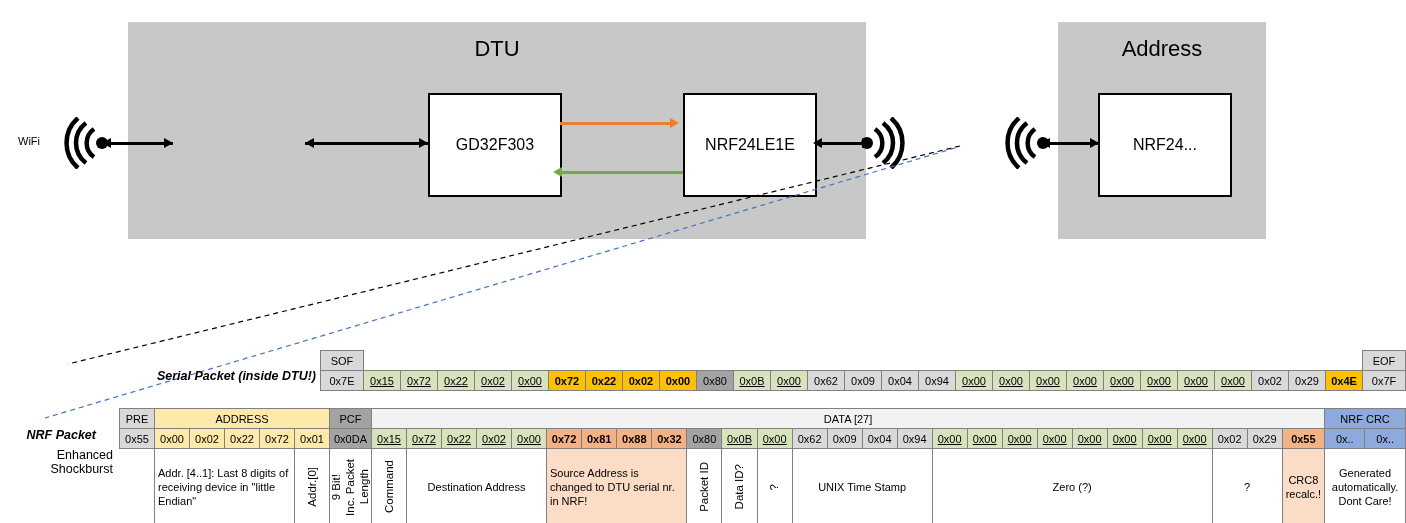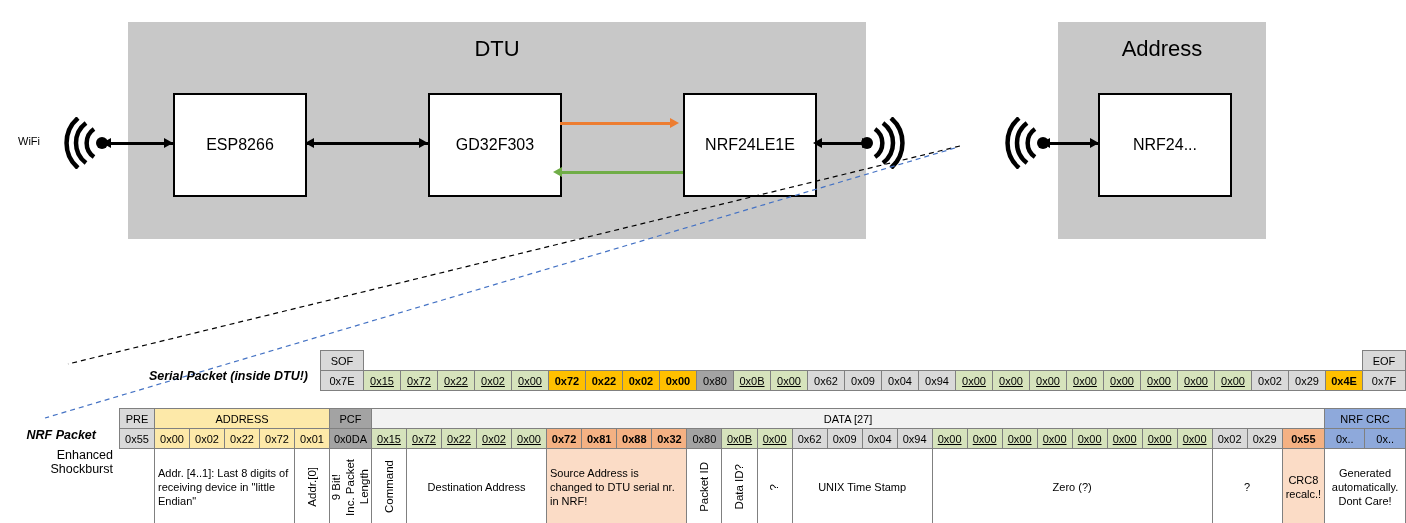--- a/index.html
+++ b/index.html
@@ -95,23 +95,20 @@
     <path d="M34 1 A33 33 0 0 1 34 51" stroke="#000" stroke-width="4.5" fill="none"></path>
   </svg>
 
   <svg class="antenna" style="left:1005px;top:117px;" width="48" height="52" viewBox="0 0 48 52">
     <circle cx="38" cy="26" r="6" fill="#000"></circle>
     <path d="M30 12 A17 17 0 0 0 30 40" stroke="#000" stroke-width="4.5" fill="none"></path>
     <path d="M22 6 A25 25 0 0 0 22 46" stroke="#000" stroke-width="4.5" fill="none"></path>
     <path d="M14 1 A33 33 0 0 0 14 51" stroke="#000" stroke-width="4.5" fill="none"></path>
   </svg>
 
-  <div class="chip" style="left:173px;top:93px;width:130px;height:100px;">
-    <span>ESP8266</span>
-  </div>
   <div class="chip" style="left:428px;top:93px;width:130px;height:100px;">
     <span>GD32F303</span>
   </div>
   <div class="chip" style="left:683px;top:93px;width:130px;height:100px;">
     <span>NRF24LE1E</span>
   </div>
   <div class="chip" style="left:1098px;top:93px;width:130px;height:100px;">
     <span>NRF24...</span>
   </div>
 
@@ -138,21 +135,21 @@
   <div class="arrowhead ah-right" style="left:1090px;top:138px;"></div>
 </div>
 
 <svg id="guides">
   <line x1="960" y1="146" x2="68" y2="364" stroke="#000000" stroke-width="1.2" stroke-dasharray="5,4"></line>
   <line x1="955" y1="148" x2="45" y2="418" stroke="#4472C4" stroke-width="1.2" stroke-dasharray="5,4"></line>
 </svg>
 
 <div id="packets">
 
-  <div class="rowlabel bi" style="left:8px;top:29px;width:300px;">Serial Packet (inside DTU!)</div>
+  <div class="rowlabel bi" style="left:16px;top:29px;width:300px;">Serial Packet (inside DTU!)</div>
 
   <table class="pk" style="left:320px;top:10px;">
     <tbody>
         <tr>
       <td class="f-grey" style="width:42px;">SOF</td>
       <td class="f-none" colspan="27"></td>
       <td class="f-grey" style="width:42px;">EOF</td>
     </tr>
     <tr>
       <td class="f-grey" style="width:42px;">0x7E</td>

